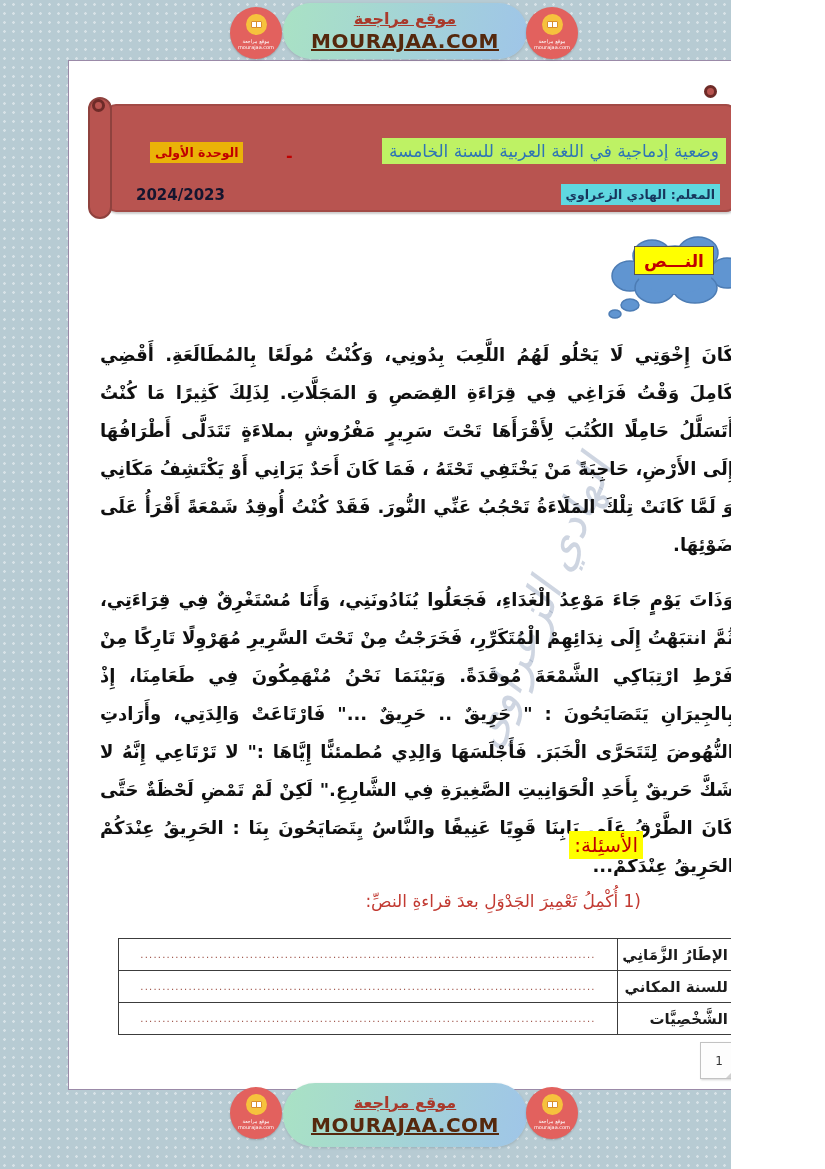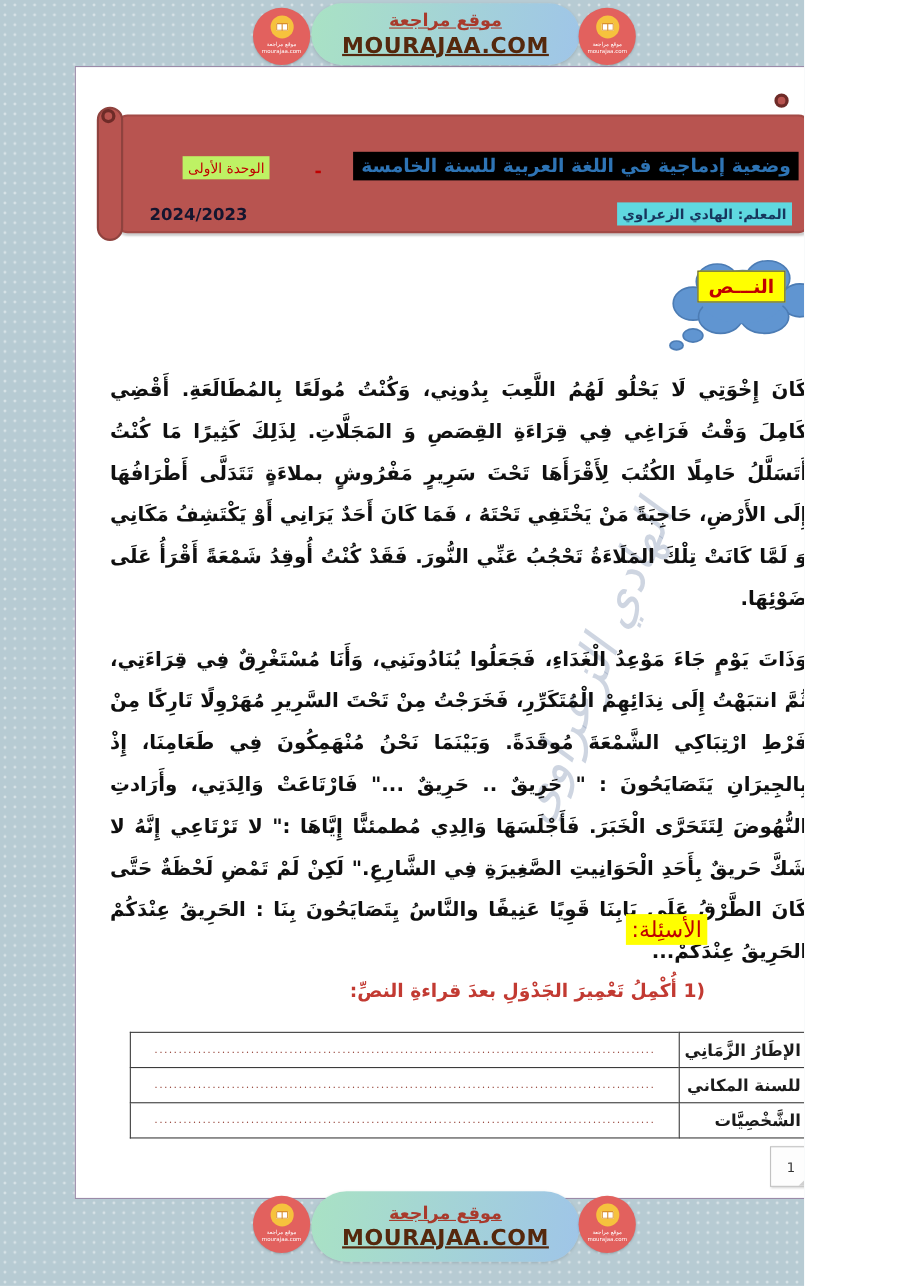--- a/index.html
+++ b/index.html
@@ -58,29 +58,29 @@
   .banner {
     position:absolute; left:106px; top:104px; width:630px; height:108px;
     background:#b85450; border:2px solid #a24a46; border-radius:10px; z-index:2;
     box-shadow:1px 2px 2px rgba(0,0,0,0.2);
   }
   .banner-curl {
     position:absolute; left:704px; top:85px; width:13px; height:13px; border-radius:50%;
     background:#b85450; border:3px solid #6e2b28; z-index:4;
   }
   .banner-title {
-    position:absolute; right:8px; top:32px; background:#000000; color:#2e74b5;
-    font-weight:bold; font-size:17px; padding:3px 7px; direction:rtl; white-space:nowrap;
+    position:absolute; right:8px; top:32px; background:#bef264; color:#2e74b5;
+    font-weight:normal; font-size:17px; padding:3px 7px; direction:rtl; white-space:nowrap;
   }
   .banner-dash {
     position:absolute; left:178px; top:40px; color:#c00000; font-weight:bold; font-size:16px;
   }
   .unit-badge {
-    position:absolute; left:42px; top:36px; background:#bef264; color:#c00000;
-    font-weight:normal; font-size:12.5px; padding:3px 5px; direction:rtl; white-space:nowrap;margin-left:16px;
+    position:absolute; left:42px; top:36px; background:#eab308; color:#c00000;
+    font-weight:bold; font-size:12.5px; padding:3px 5px; direction:rtl; white-space:nowrap;
   }
   .year {
     position:absolute; left:28px; top:80px; color:#15152e; font-weight:bold; font-size:15px;text-align:right;
   }
   .teacher-badge {
     position:absolute; right:14px; top:78px; background:#5fd8e0; color:#17365d;
     font-weight:bold; font-size:12.5px; padding:3px 5px; direction:rtl; white-space:nowrap;
   }
 
   
@@ -107,21 +107,21 @@
   }
 
   
   .q-heading {
     position:absolute; right:88px; top:831px; z-index:2;
     background:#ffff00; color:#c00000; font-weight:normal; font-size:20px;
     padding:2px 5px; direction:rtl;
   }
   .q1 {
     position:absolute; right:90px; top:891px; z-index:2; direction:rtl;
-    color:#c23a32; font-weight:bold; font-size:17px;
+    color:#c23a32; font-weight:normal; font-size:17px;
   }
   .q1-num { direction:ltr; unicode-bidi:embed; }
 
   .q-table {
     position:absolute; left:118px; top:938px; width:618px; z-index:2;
     border-collapse:collapse; direction:rtl;
   }
   .q-table td { border:1px solid #3c3c3c; height:32px; }
   .q-table .lbl {
     width:118px; font-size:15px; font-weight:bold; color:#1c1c1c;

